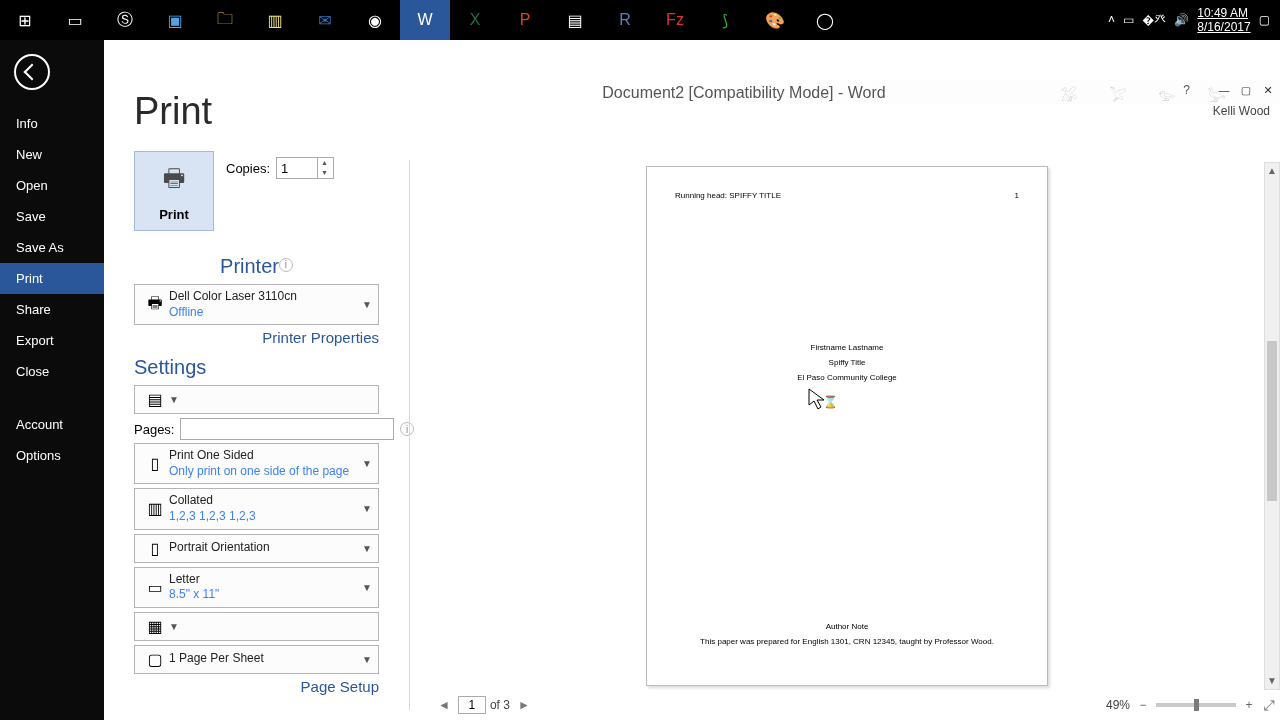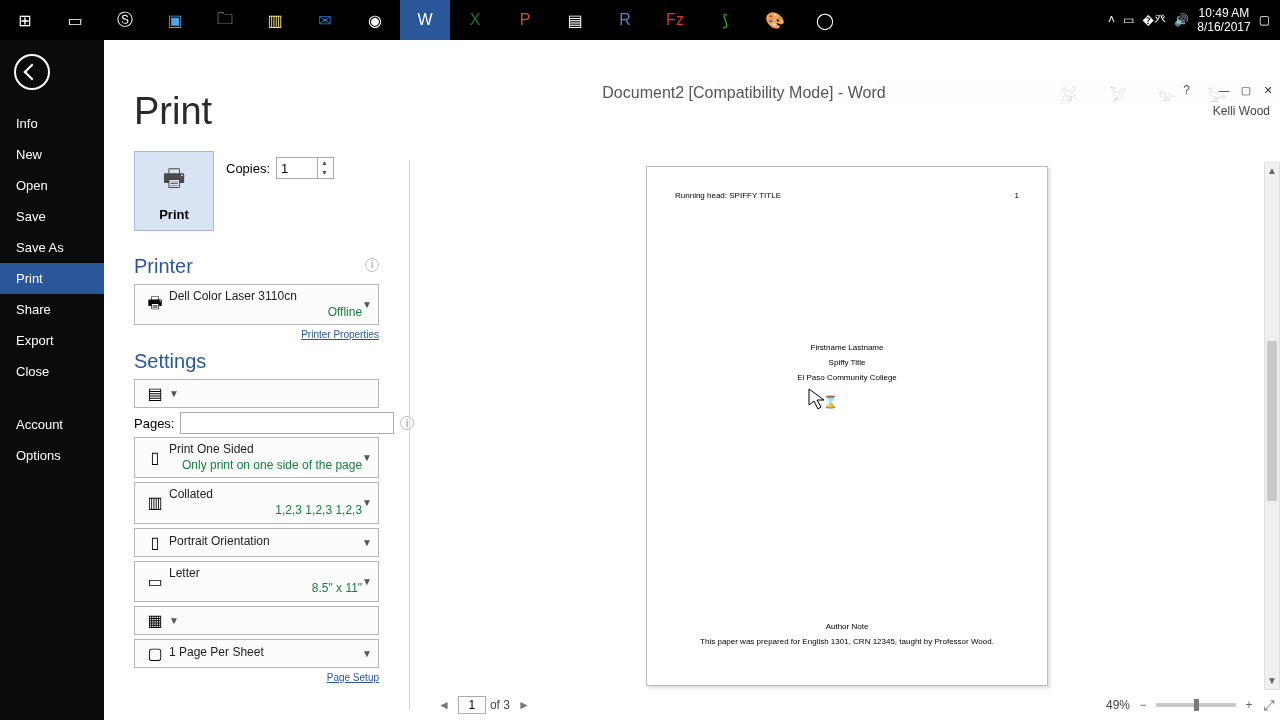--- a/index.html
+++ b/index.html
@@ -3,21 +3,21 @@
 <meta charset="utf-8">
 <style>
 * { margin: 0; padding: 0; box-sizing: border-box; font-family: "Segoe UI", Tahoma, sans-serif; }
 html, body { width: 1280px; height: 720px; overflow: hidden; background: #fff; }
 
 
 .taskbar { position: absolute; top: 0; left: 0; right: 0; height: 40px; background: #000; display: flex; align-items: center; }
 .taskbar-left { display: flex; height: 100%; }
 .taskbar-item { width: 50px; height: 40px; display: flex; align-items: center; justify-content: center; color: #fff; font-size: 16px; }
 .tray { margin-left: auto; display: flex; align-items: center; gap: 8px; padding-right: 10px; color: #fff; font-size: 12px; }
-.clock { text-align: center; line-height: 1.2; }
+.clock { text-align: left; line-height: 1.2; text-decoration: underline; }
 
 
 .titlebar { position: absolute; top: 40px; left: 104px; right: 0; height: 24px; background: #fdfdfd; }
 .titlebar::before { content:""; position:absolute; inset:0; background: linear-gradient(90deg, #fff 40%, transparent 70%); }
 .title-text { position: absolute; left: 50%; top: 4px; transform: translateX(-50%); font-size: 16px; color: #555; }
 .win-controls { position: absolute; right: 2px; top: 2px; display: flex; gap: 2px; }
 .win-btn { width: 20px; height: 16px; display: flex; align-items: center; justify-content: center; font-size: 11px; color: #333; }
 .help-btn { position: absolute; right: 90px; top: 3px; font-size: 12px; color: #555; }
 .user-row { position: absolute; top: 64px; right: 10px; font-size: 12px; color: #444; }
 
@@ -40,23 +40,23 @@
 .copies-row { display: flex; align-items: center; gap: 6px; margin-top: 6px; font-size: 13px; }
 .spinner { width: 58px; height: 22px; border: 1px solid #aaa; background: #fff; display: flex; align-items: center; }
 .spinner input { width: 40px; border: none; outline: none; font-size: 13px; padding-left: 4px; }
 .spinner .arrows { width: 14px; display: flex; flex-direction: column; border-left: 1px solid #aaa; }
 .spinner .arrows div { height: 10px; font-size: 7px; text-align: center; line-height: 9px; color: #555; }
 
 .combo { width: 245px; border: 1px solid #b5b5b5; background: #fcfcfc; display: flex; align-items: center; padding: 4px 6px; position: relative; margin-bottom: 4px; }
 .combo .icon-slot { width: 28px; display: flex; align-items: center; justify-content: center; font-size: 16px; }
 .combo .text { flex: 1; font-size: 12px; line-height: 1.3; }
 .combo .text .primary { color: #222; }
-.combo .text .secondary { color: #15803d; text-align: right; }
+.combo .text .secondary { color: #3b82f6; }
 .combo .chev { color: #555; font-size: 10px; }
-.link-right { text-align: right; font-size: 10px; color: #2a579a; width: 245px; margin: 3px 0 6px; text-decoration: underline; }
+.link-right { text-align: right; font-size: 15px; color: #2a579a; width: 245px; margin: 3px 0 6px; }
 .pages-row { display: flex; align-items: center; gap: 6px; font-size: 13px; margin: 3px 0; }
 .pages-row input { flex:1; border: 1px solid #aaa; height: 22px; padding: 0 4px; font-size: 12px; }
 .info-dot { width: 14px; height: 14px; border: 1px solid #bbb; border-radius: 50%; font-size: 10px; color: #888; display: inline-flex; align-items: center; justify-content: center; }
 
 
 .vdiv { position: absolute; top: 120px; left: 305px; bottom: 10px; border-left: 1px solid #d7d7d7; }
 
 
 .preview-wrap { position: absolute; top: 120px; left: 330px; right: 20px; bottom: 26px; background: #fff; }
 .page { position: absolute; top: 6px; left: 50%; transform: translateX(-50%); width: 402px; height: 520px; background: #fff; border: 1px solid #bcbcbc; box-shadow: 2px 2px 3px rgba(0,0,0,0.15); font-family: "Times New Roman", serif; font-size: 8px; color: #000; padding: 24px 28px; }
@@ -164,21 +164,21 @@
         <div class="spinner">
           <input value="1" style="">
           <div class="arrows">
               <div>▲</div>
               <div>▼</div>
             </div>
         </div>
       </div>
     </div>
 
-    <div style="display:flex;align-items:center;justify-content:space-between;width:245px;margin-top:14px">
+    <div style="display:flex;align-items:center;justify-content:center;width:245px;margin-top:14px">
       <div class="section-label">Printer</div>
       <span class="info-dot">i</span>
     </div>
     <div class="combo">
       <div class="icon-slot">🖶</div>
       <div class="text">
         <div class="primary">Dell Color Laser 3110cn</div>
         <div class="secondary">Offline</div>
       </div>
       <div class="chev">▼</div>

